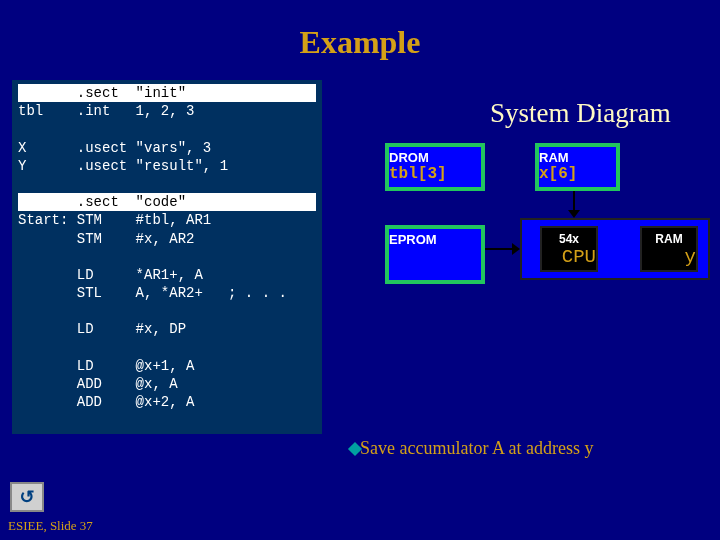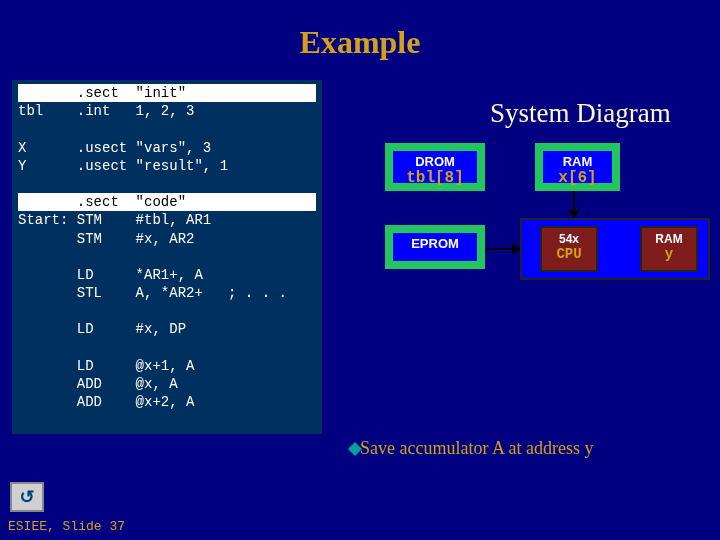--- a/index.html
+++ b/index.html
@@ -40,22 +40,22 @@
   }
   .code-line-hl {
     display: inline-block;
     background: #ffffff;
     color: #000;
     width: 100%;
   }
   .dbox {
     position: absolute;
     background: #0000ff;
-    border: 8px solid #22c55e;
-    text-align: center;
+    border: 4px solid #22c55e;
+    text-align: left;
     font-family: "Courier New", monospace;
   }
   .dbox .lab1 {
     color: #fff;
     font-family: Arial, sans-serif;
     font-weight: bold;
     font-size: 13px;
     padding-top: 3px;
   }
   .dbox .lab2 {
@@ -64,26 +64,26 @@
     font-weight: bold;
     font-size: 16px;
   }
   .cpu-outer {
     position: absolute;
     border: 2px solid #222;
     background: #0000ff;
   }
   .small-box {
     position: absolute;
-    background: #7f1d1d;
+    background: #000000;
     border: 2px solid #222;
     text-align: center;
   }
   .small-box .s1 { color: #fff; font-family: Arial; font-weight: bold; font-size: 12px; padding-top:4px;}
-  .small-box .s2 { color: #d4a017; font-family: "Courier New", monospace; font-weight: bold; font-size: 14px;}
+  .small-box .s2 { color: #d4a017; font-family: "Courier New", monospace; font-weight: normal; font-size: 19px; text-align: right;}
   .bullet-row {
     position: absolute;
     top: 438px;
     left: 350px;
     color: #d4a017;
     font-size: 18px;
     display: flex;
     align-items: center;
     gap: 0;
   }
@@ -91,21 +91,20 @@
     width: 10px; height: 10px;
     background: #00a0a0;
     transform: rotate(45deg);
   }
   .footer {
     position: absolute;
     bottom: 6px;
     left: 8px;
     color: #d4a017;
     font-size: 13px;
-    font-family: Liberation Mono, monospace;
   }
   .nav-icon {
     position: absolute;
     bottom: 28px;
     left: 10px;
     width: 34px;
     height: 30px;
     border: 2px solid #888;
     background: #d0d0d0;
     display: flex;
@@ -143,29 +142,29 @@
        LD     #x, DP
 
        LD     @x+1, A
        ADD    @x, A
        ADD    @x+2, A
 
 </div>
 
 <div class="dbox" style="top:143px; left:385px; width:100px; height:48px;">
   <div class="lab1">DROM</div>
-  <div class="lab2">tbl[8]</div>
+  <div class="lab2">tbl[3]</div>
 </div>
 
 <div class="dbox" style="top:143px; left:535px; width:85px; height:48px;">
   <div class="lab1">RAM</div>
   <div class="lab2">x[6]</div>
 </div>
 
-<div class="dbox" style="top:225px; left:385px; width:100px; height:44px;">
+<div class="dbox" style="top:225px; left:385px; width:100px; height:59px;">
   <div class="lab1">EPROM</div>
 </div>
 
 <div class="cpu-outer" style="top:218px; left:520px; width:190px; height:62px;"></div>
 
 <div class="small-box" style="top:226px; left:540px; width:58px; height:46px;">
   <div class="s1">54x</div>
   <div class="s2">CPU</div>
 </div>
 

